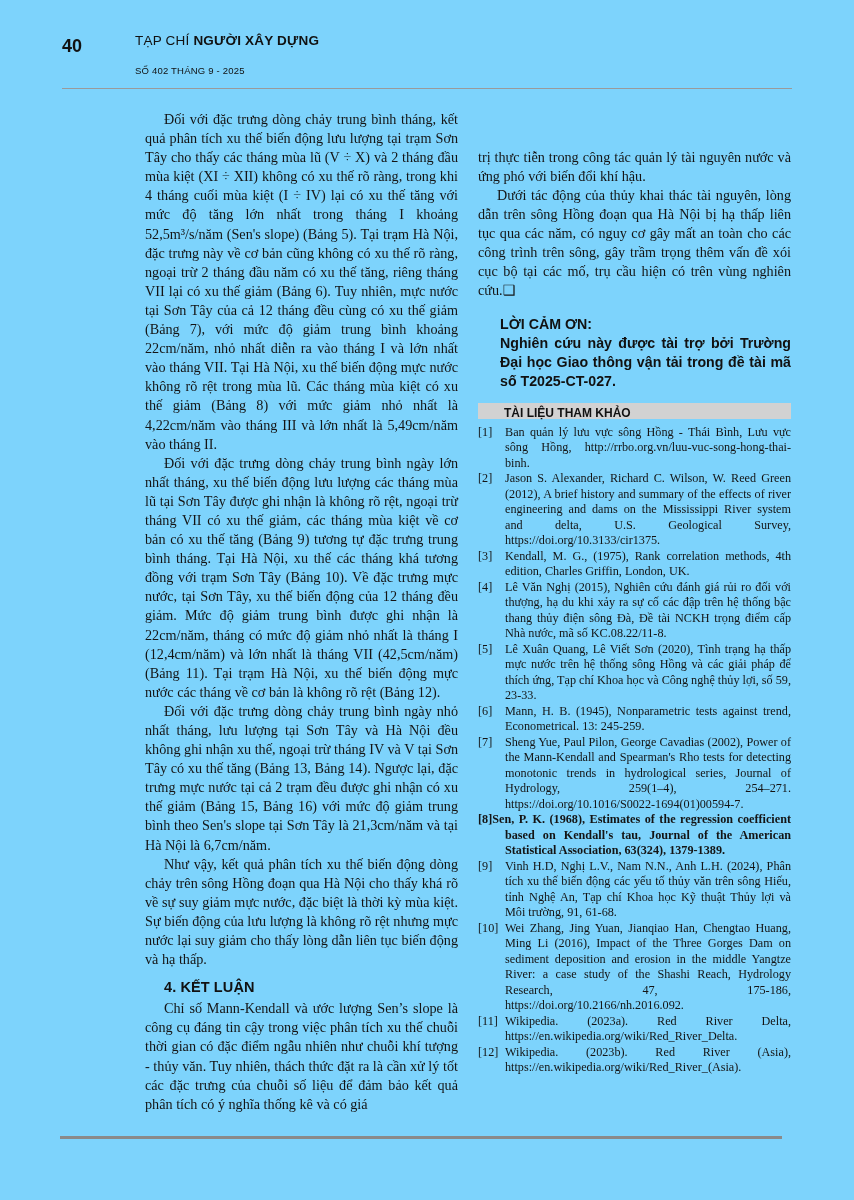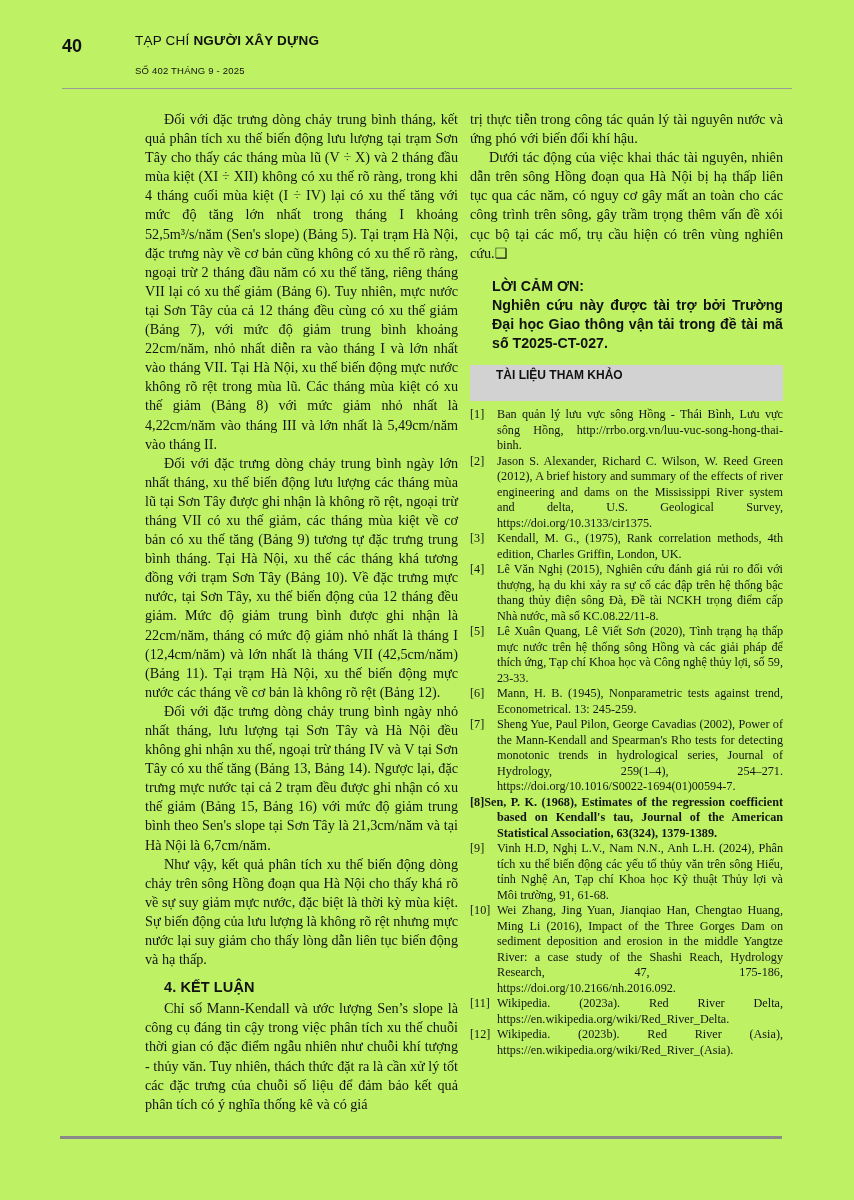--- a/index.html
+++ b/index.html
@@ -1,19 +1,19 @@
 <!DOCTYPE html>
 <html lang="vi"><head>
 <meta charset="utf-8">
 <style>
   html,body{margin:0;padding:0;background:#ffffff;}
   .page{
     position:relative;
     width:854px;height:1200px;
-    background:#bef264;
+    background:#7dd3fc;
     font-family:"Liberation Serif","DejaVu Serif",serif;
     color:#141414;
     overflow:hidden;
   }
   
   .page-number{
     position:absolute;left:62px;top:36px;
     font-family:"Liberation Sans","DejaVu Sans",sans-serif;
     font-weight:bold;font-size:18px;color:#111;
   }
@@ -30,21 +30,21 @@
     position:absolute;left:62px;top:88px;width:730px;height:1px;
     background:#9a9a9a;
   }
   .rule-bottom{
     position:absolute;left:60px;top:1136px;width:722px;height:3px;
     background:#8a8a8a;
   }
   
   .columns{
     position:absolute;left:145px;top:110px;width:646px;
-    display:flex;gap:12px;
+    display:flex;gap:20px;align-items:center;
   }
   .col{width:313px;}
   .body-text p{
     margin:0;
     font-size:14.2px;line-height:19.1px;
     text-align:justify;
     hyphens:none;
   }
   .indent{text-indent:19px;}
   .conclusion-heading{
@@ -59,21 +59,21 @@
     margin-top:14px;
     padding-left:22px;
     font-family:"Liberation Sans","DejaVu Sans",sans-serif;
     font-weight:bold;font-size:14.3px;line-height:23px;color:#111;
   }
   .ack-heading{margin:0;}
   .ack-text{margin:0;}
   
   .ref-bar{
     margin-top:12px;
-    height:36px;
+    height:16px;
     background:#d2d2d2;
     font-family:"Liberation Sans","DejaVu Sans",sans-serif;
     font-weight:bold;font-size:12px;line-height:20px;color:#111;
     padding-left:26px;
     box-sizing:border-box;
   }
   .ref-list{
     list-style:none;margin:6px 0 0 0;padding:0;
     font-size:12.2px;line-height:15.5px;
     text-align:justify;
@@ -107,21 +107,21 @@
       <p class="indent">Đối với đặc trưng dòng chảy trung bình tháng, kết quả phân tích xu thế biến động lưu lượng tại trạm Sơn Tây cho thấy các tháng mùa lũ (V ÷ X) và 2 tháng đầu mùa kiệt (XI ÷ XII) không có xu thế rõ ràng, trong khi 4 tháng cuối mùa kiệt (I ÷ IV) lại có xu thế tăng với mức độ tăng lớn nhất trong tháng I khoảng 52,5m³/s/năm (Sen's slope) (Bảng 5). Tại trạm Hà Nội, đặc trưng này về cơ bản cũng không có xu thế rõ ràng, ngoại trừ 2 tháng đầu năm có xu thế tăng, riêng tháng VII lại có xu thế giảm (Bảng 6). Tuy nhiên, mực nước tại Sơn Tây của cả 12 tháng đều cùng có xu thế giảm (Bảng 7), với mức độ giảm trung bình khoảng 22cm/năm, nhỏ nhất diễn ra vào tháng I và lớn nhất vào tháng VII. Tại Hà Nội, xu thế biến động mực nước không rõ rệt trong mùa lũ. Các tháng mùa kiệt có xu thế giảm (Bảng 8) với mức giảm nhỏ nhất là 4,22cm/năm vào tháng III và lớn nhất là 5,49cm/năm vào tháng II.</p>
       <p class="indent">Đối với đặc trưng dòng chảy trung bình ngày lớn nhất tháng, xu thế biến động lưu lượng các tháng mùa lũ tại Sơn Tây được ghi nhận là không rõ rệt, ngoại trừ tháng VII có xu thế giảm, các tháng mùa kiệt về cơ bản có xu thế tăng (Bảng 9) tương tự đặc trưng trung bình tháng. Tại Hà Nội, xu thế các tháng khá tương đồng với trạm Sơn Tây (Bảng 10). Về đặc trưng mực nước, tại Sơn Tây, xu thế biến động của 12 tháng đều giảm. Mức độ giảm trung bình được ghi nhận là 22cm/năm, tháng có mức độ giảm nhỏ nhất là tháng I (12,4cm/năm) và lớn nhất là tháng VII (42,5cm/năm) (Bảng 11). Tại trạm Hà Nội, xu thế biến động mực nước các tháng về cơ bản là không rõ rệt (Bảng 12).</p>
       <p class="indent">Đối với đặc trưng dòng chảy trung bình ngày nhỏ nhất tháng, lưu lượng tại Sơn Tây và Hà Nội đều không ghi nhận xu thế, ngoại trừ tháng IV và V tại Sơn Tây có xu thế tăng (Bảng 13, Bảng 14). Ngược lại, đặc trưng mực nước tại cả 2 trạm đều được ghi nhận có xu thế giảm (Bảng 15, Bảng 16) với mức độ giảm trung bình theo Sen's slope tại Sơn Tây là 21,3cm/năm và tại Hà Nội là 6,7cm/năm.</p>
       <p class="indent">Như vậy, kết quả phân tích xu thế biến động dòng chảy trên sông Hồng đoạn qua Hà Nội cho thấy khá rõ về sự suy giảm mực nước, đặc biệt là thời kỳ mùa kiệt. Sự biến động của lưu lượng là không rõ rệt nhưng mực nước lại suy giảm cho thấy lòng dẫn liên tục biến động và hạ thấp.</p>
       <div class="conclusion-heading">4. KẾT LUẬN</div>
       <p class="indent">Chỉ số Mann-Kendall và ước lượng Sen’s slope là công cụ đáng tin cậy trong việc phân tích xu thế chuỗi thời gian có đặc điểm ngẫu nhiên như chuỗi khí tượng - thủy văn. Tuy nhiên, thách thức đặt ra là cần xử lý tốt các đặc trưng của chuỗi số liệu để đảm bảo kết quả phân tích có ý nghĩa thống kê và có giá</p>
     </div>
 
     <div class="col body-text">
       <p>trị thực tiễn trong công tác quản lý tài nguyên nước và ứng phó với biến đổi khí hậu.</p>
-      <p class="indent">Dưới tác động của việc khai thác tài nguyên, nhiên dẫn trên sông Hồng đoạn qua Hà Nội bị hạ thấp liên tục qua các năm, có nguy cơ gây mất an toàn cho các công trình trên sông, gây trầm trọng thêm vấn đề xói cục bộ tại các mố, trụ cầu hiện có trên vùng nghiên cứu.❑</p>
+      <p class="indent">Dưới tác động của thủy khai thác tài nguyên, lòng dẫn trên sông Hồng đoạn qua Hà Nội bị hạ thấp liên tục qua các năm, có nguy cơ gây mất an toàn cho các công trình trên sông, gây trầm trọng thêm vấn đề xói cục bộ tại các mố, trụ cầu hiện có trên vùng nghiên cứu.❑</p>
 
       <div class="ack">
         <p class="ack-heading">LỜI CẢM ƠN:</p>
         <p class="ack-text">Nghiên cứu này được tài trợ bởi Trường Đại học Giao thông vận tải trong đề tài mã số T2025-CT-027.</p>
       </div>
 
       <div class="ref-bar">TÀI LIỆU THAM KHẢO</div>
 
       <ol class="ref-list">
         <li><span class="ref-num">[1]</span><span class="ref-text">Ban quản lý lưu vực sông Hồng - Thái Bình, Lưu vực sông Hồng, http://rrbo.org.vn/luu-vuc-song-hong-thai-binh.</span></li>

